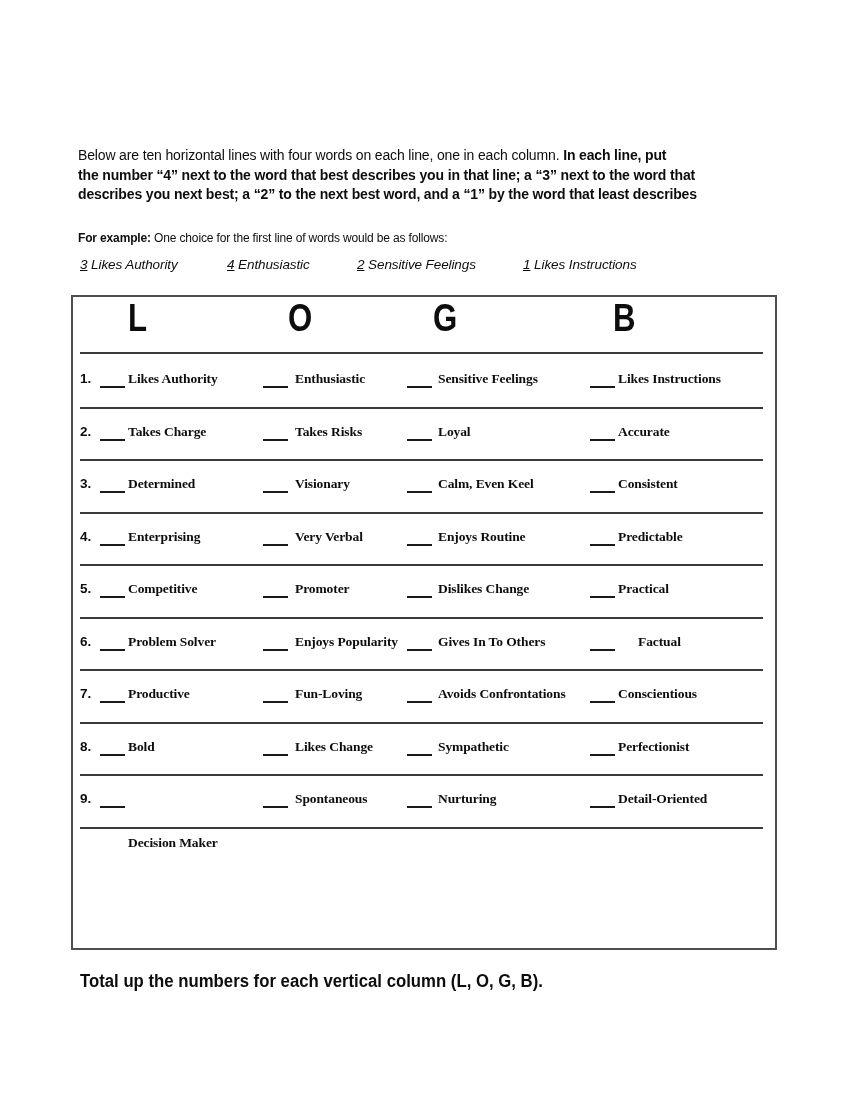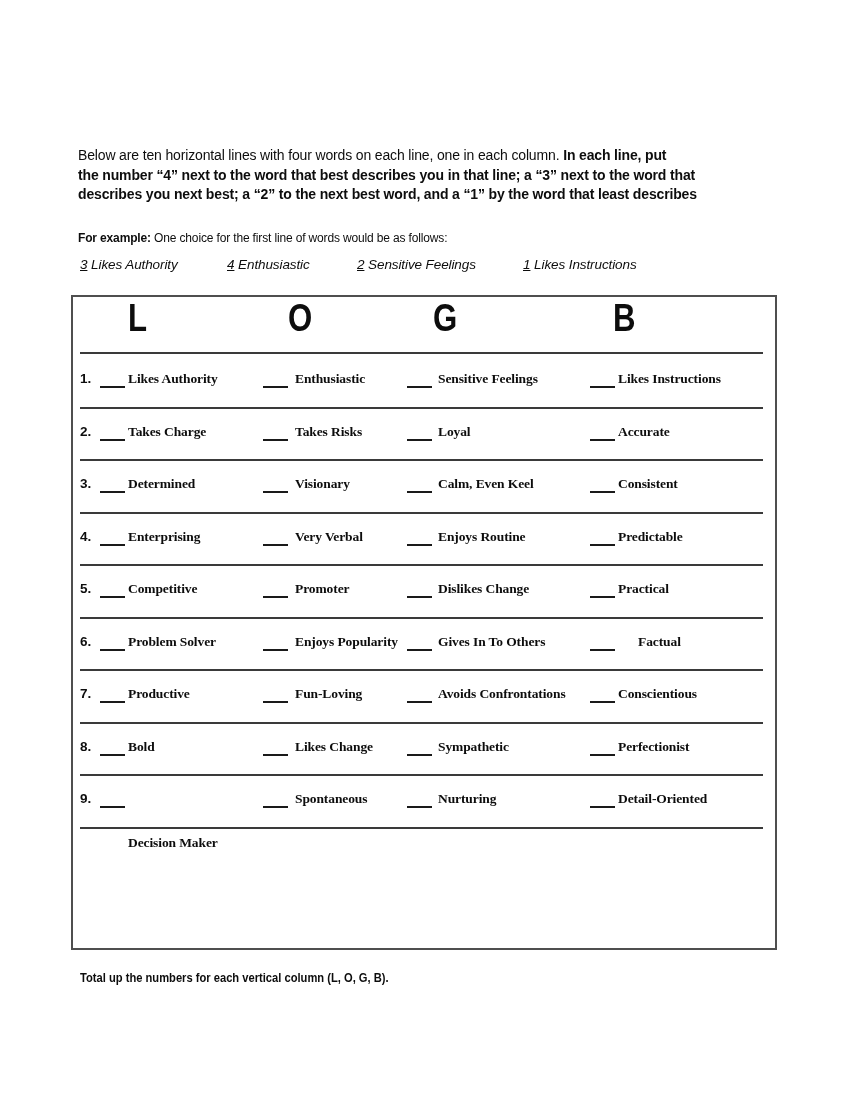--- a/index.html
+++ b/index.html
@@ -24,21 +24,21 @@
   .trow{position:absolute;left:7px;width:683px;height:52.5px;border-bottom:2px solid #3a3a3a;box-sizing:content-box;}
   .trow .rnum{position:absolute;left:0;top:17px;font-weight:bold;font-size:13.5px;}
   .trow .word{position:absolute;top:17px;font-family:"Liberation Serif",serif;font-weight:bold;
               font-size:13.5px;white-space:nowrap;letter-spacing:-0.1px;}
   .blank{position:absolute;height:0;border-bottom:2px solid #1a1a1a;}
   .trow .blank{top:32px;width:25px;}
   .totals{position:absolute;left:7px;top:582px;width:683px;height:64px;}
   .totals .blank{top:44px;width:24px;}
   .total-label{position:absolute;top:30px;font-weight:bold;font-size:16px;white-space:nowrap;
                display:inline-block;transform:scaleX(0.9);transform-origin:0 50%;}
-  .footer{position:absolute;left:80px;top:971px;font-size:12px;font-weight:bold;white-space:nowrap;text-align:right;}
+  .footer{position:absolute;left:80px;top:971px;font-size:18px;font-weight:bold;white-space:nowrap;text-align:right;}
   .footer .cond{display:inline-block;transform:scaleX(0.93);transform-origin:0 50%;}
 </style>
 </head>
 <body>
 
 <div class="page">
 
 
   <div class="intro" id="intro">
       <div class="line"><span>Below are ten horizontal lines with four words on each line, one in each column.  </span><span class="b">In each line, put</span></div>

